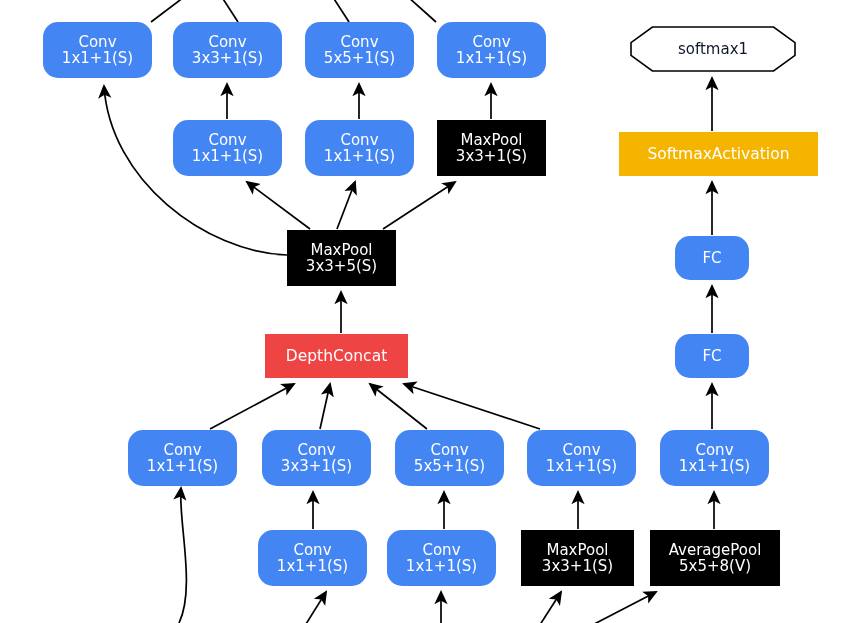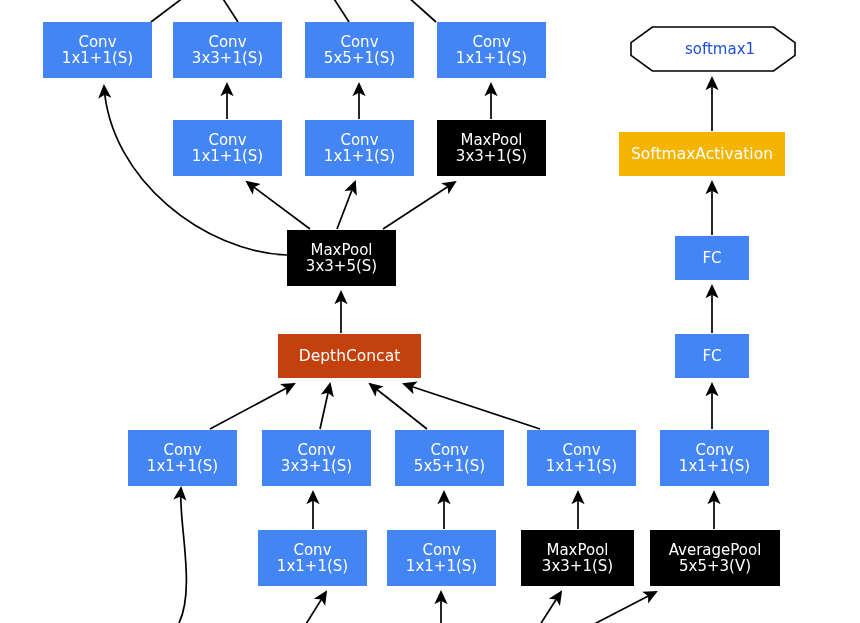--- a/index.html
+++ b/index.html
@@ -30,39 +30,39 @@
     align-items:center;
     justify-content:center;
     color:#ffffff;
     line-height:1.08;
     text-align:center;
     white-space:nowrap;
     z-index:3;
   }
   .node .l1{display:block;}
   .node .l2{display:block;}
-  .conv{background:#4485f4;}
+  .conv{background:#4485f4;border-radius:15px;}
   .pool{background:#000000;}
-  .concat{background:#c2410c;margin-left:13px;}
+  .concat{background:#ef4444;}
   .softact{background:#f4b400;}
   .octa-wrap{
     position:absolute;
     z-index:3;
   }
   .octa-border{
     position:absolute;
     left:0;top:0;
     width:100%;height:100%;
   }
   .octa-label{
     position:absolute;
-    left:7px;top:0;
+    left:0;top:0;
     width:100%;height:100%;
     display:flex;align-items:center;justify-content:center;
-    color:#1d4ed8;
+    color:#0f172a;
   }
 </style>
 </head>
 <body>
 
 <div id="canvas">
 
   <svg class="edges" viewBox="0 0 860 623">
     <defs>
       <marker id="ah" markerWidth="9" markerHeight="9" refX="7.2" refY="4.5" orient="auto" markerUnits="strokeWidth">
@@ -177,29 +177,29 @@
       <div class="node conv" style="left: 387px; top: 530px; width: 109px; height: 56px; font-size: 15px;">
         <span class="l1">Conv</span>
         <span class="l2">1x1+1(S)</span>
       </div>
       <div class="node pool" style="left: 521px; top: 530px; width: 113px; height: 56px; font-size: 15px;">
         <span class="l1">MaxPool</span>
         <span class="l2">3x3+1(S)</span>
       </div>
       <div class="node pool" style="left: 650px; top: 530px; width: 130px; height: 56px; font-size: 15px; text-align: right;">
         <span class="l1">AveragePool</span>
-        <span class="l2">5x5+3(V)</span>
+        <span class="l2">5x5+8(V)</span>
       </div>
       <div class="node conv" style="left: 675px; top: 334px; width: 74px; height: 44px; font-size: 15px;">
         <span class="l1">FC</span>
       </div>
       <div class="node conv" style="left: 675px; top: 236px; width: 74px; height: 44px; font-size: 15px;">
         <span class="l1">FC</span>
       </div>
-      <div class="node softact" style="left: 619px; top: 132px; width: 166px; height: 44px; font-size: 15.5px;">
+      <div class="node softact" style="left: 619px; top: 132px; width: 199px; height: 44px; font-size: 15.5px;">
         <span class="l1">SoftmaxActivation</span>
       </div>
       <div class="octa-wrap" style="left: 630px; top: 26px; width: 166px; height: 46px;">
         <svg class="octa-border" viewBox="0 0 166 46">
           <polygon points="22.41,1 143.59,1 165,16.56 165,29.44 143.59,45 22.41,45 1,29.44 1,16.56" fill="#ffffff" stroke="#000000" stroke-width="1.6"></polygon>
         </svg>
         <div class="octa-label" style="font-size: 15px;">softmax1</div>
       </div>
     </div>
 

